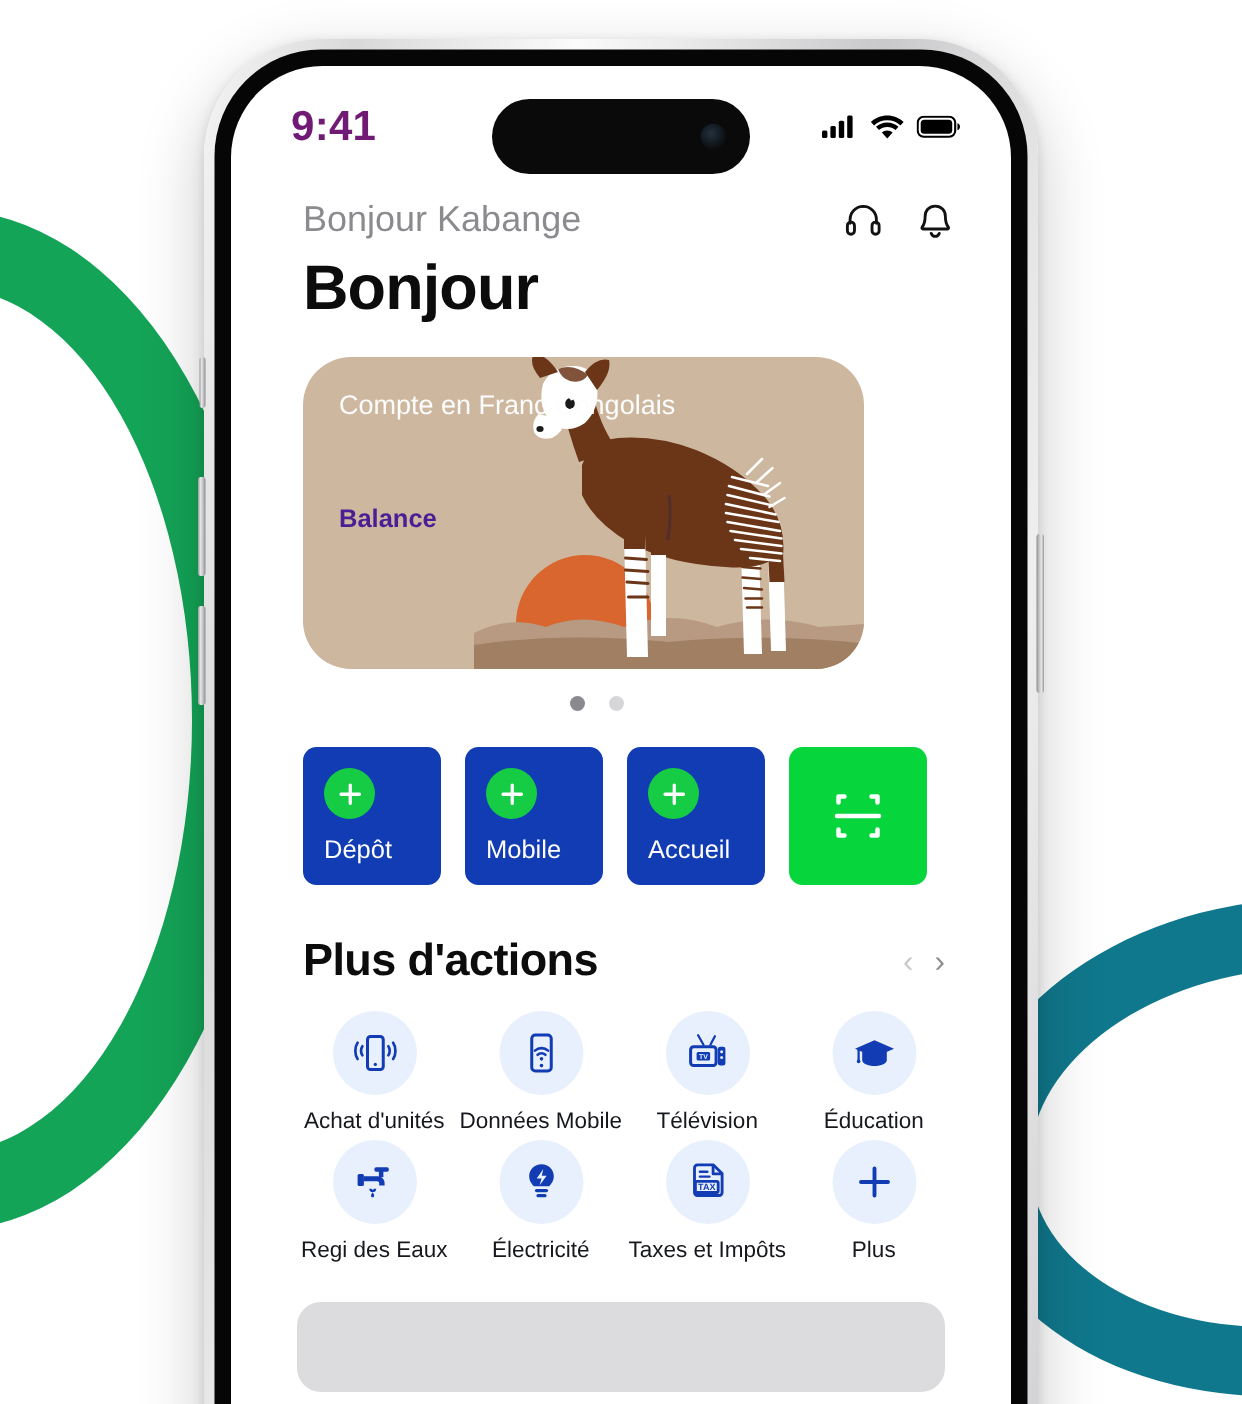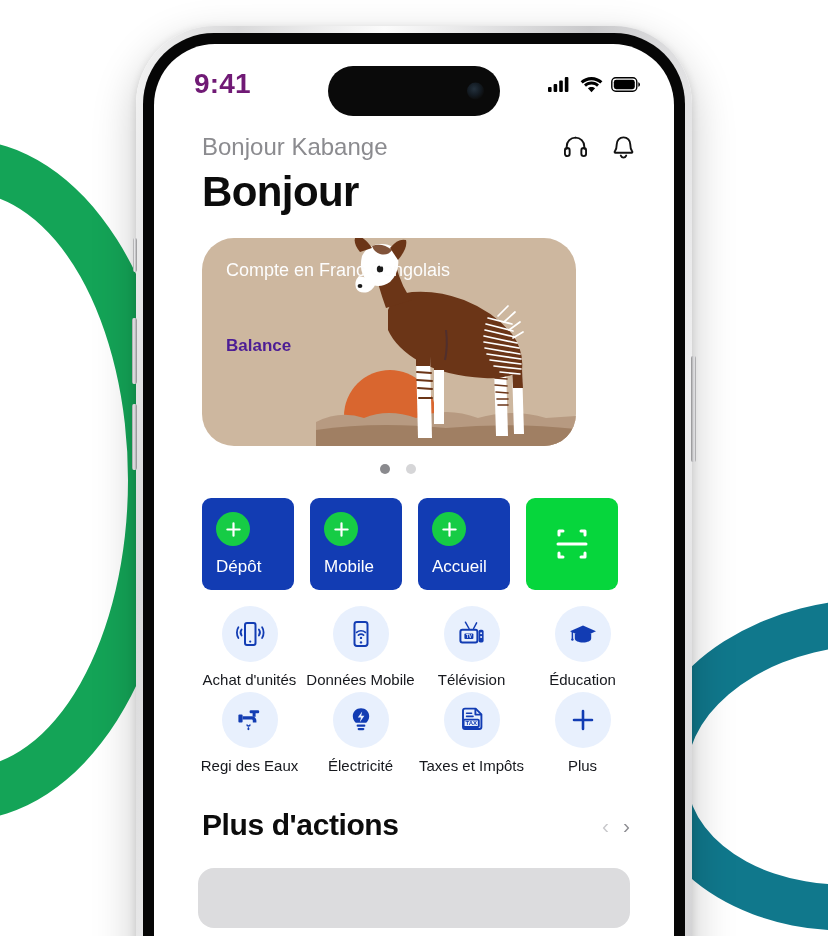--- a/index.html
+++ b/index.html
@@ -537,20 +537,28 @@
               <svg width="44" height="44" viewBox="0 0 44 44">
                 <path d="M13 9h-4v4" fill="none" stroke="#fff" stroke-width="3" stroke-linecap="round" stroke-linejoin="round"></path>
                 <path d="M31 9h4v4" fill="none" stroke="#fff" stroke-width="3" stroke-linecap="round" stroke-linejoin="round"></path>
                 <path d="M13 35h-4v-4" fill="none" stroke="#fff" stroke-width="3" stroke-linecap="round" stroke-linejoin="round"></path>
                 <path d="M31 35h4v-4" fill="none" stroke="#fff" stroke-width="3" stroke-linecap="round" stroke-linejoin="round"></path>
                 <path d="M8 22h28" stroke="#fff" stroke-width="3" stroke-linecap="round"></path>
               </svg>
             </div>
           </div>
 
+          <div id="more-actions-header">
+            <div id="more-actions-title">Plus d'actions</div>
+            <div id="more-actions-nav">
+              <div class="nav-chev prev">‹</div>
+              <div class="nav-chev next">›</div>
+            </div>
+          </div>
+
           <div id="services-grid">
 
             <div class="service-item">
               <div class="service-bubble">
                 <svg width="30" height="30" viewBox="0 0 30 30">
                   <rect x="10" y="4" width="10.5" height="22" rx="2" fill="none" stroke="#123cb3" stroke-width="2"></rect>
                   <circle cx="15.2" cy="22.6" r="1.1" fill="#123cb3"></circle>
                   <path d="M6.6 10.5c-1.2 1.6-1.2 4.4 0 6" stroke="#123cb3" stroke-width="1.8" fill="none" stroke-linecap="round"></path>
                   <path d="M3.4 8.2c-2 2.8-2 8 0 10.8" stroke="#123cb3" stroke-width="1.8" fill="none" stroke-linecap="round"></path>
                   <path d="M23.9 10.5c1.2 1.6 1.2 4.4 0 6" stroke="#123cb3" stroke-width="1.8" fill="none" stroke-linecap="round"></path>
@@ -643,27 +651,19 @@
               <div class="service-bubble">
                 <svg width="30" height="30" viewBox="0 0 30 30">
                   <path d="M15 6v18M6 15h18" stroke="#123cb3" stroke-width="2.6" stroke-linecap="round"></path>
                 </svg>
               </div>
               <div class="service-label">Plus</div>
             </div>
 
           </div>
 
-          <div id="more-actions-header">
-            <div id="more-actions-title">Plus d'actions</div>
-            <div id="more-actions-nav">
-              <div class="nav-chev prev">‹</div>
-              <div class="nav-chev next">›</div>
-            </div>
-          </div>
-
           <div id="bottom-card"></div>
 
         </div>
       </div>
     </div>
   </div>
 </div>
 
 </body></html>

